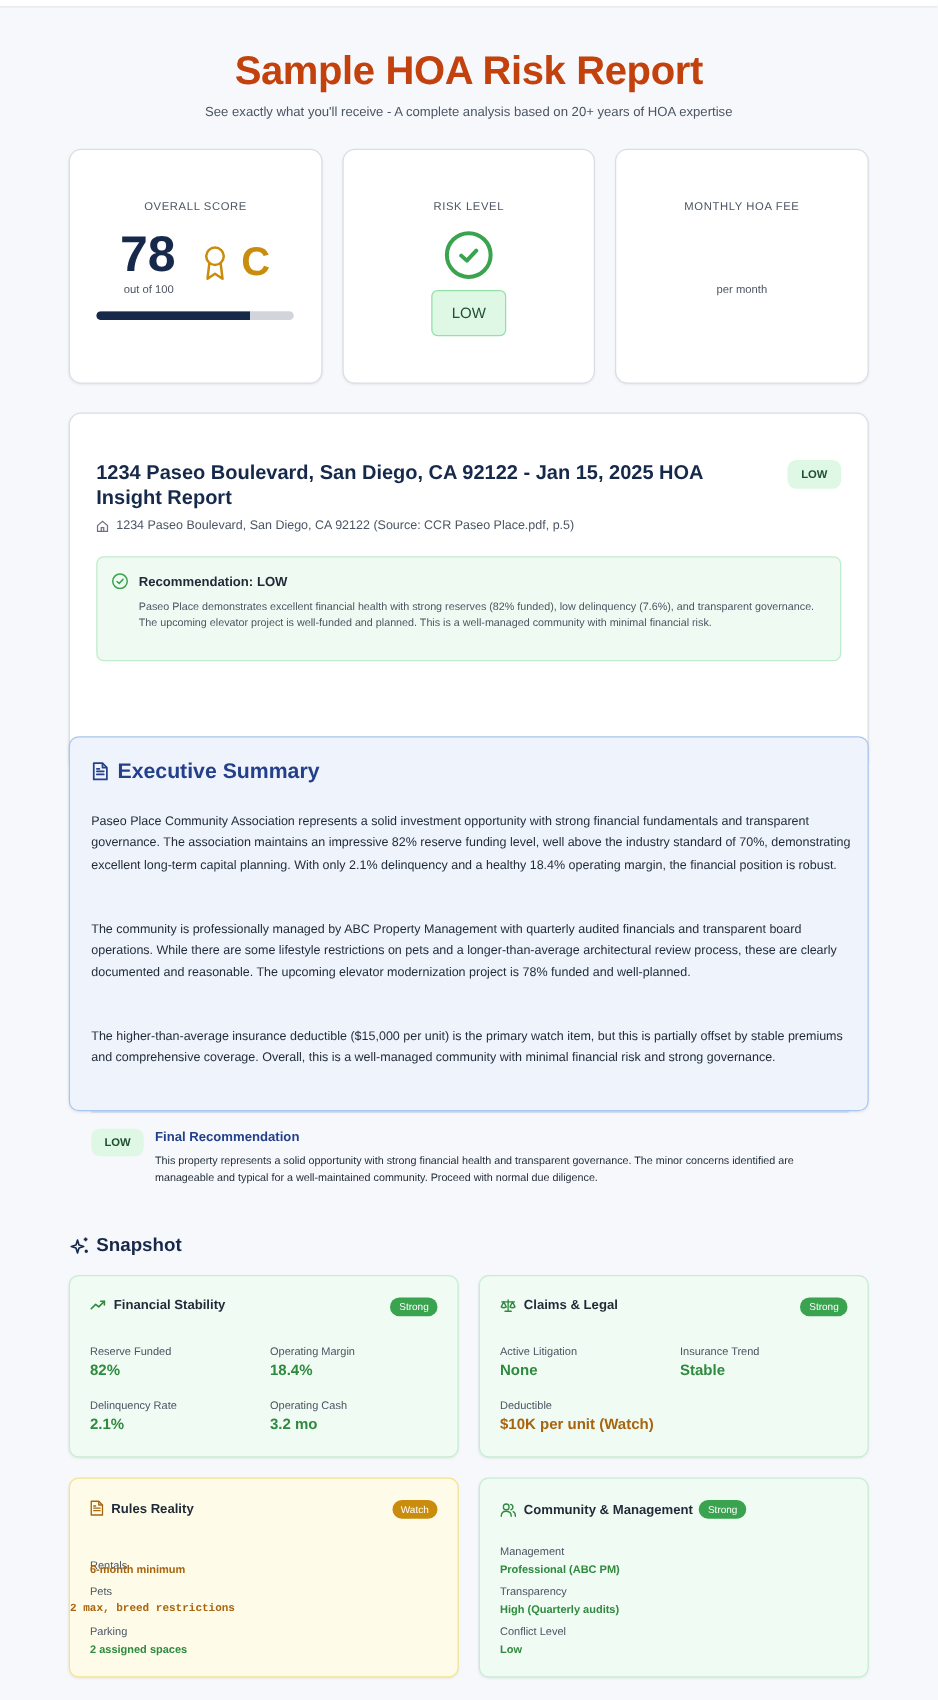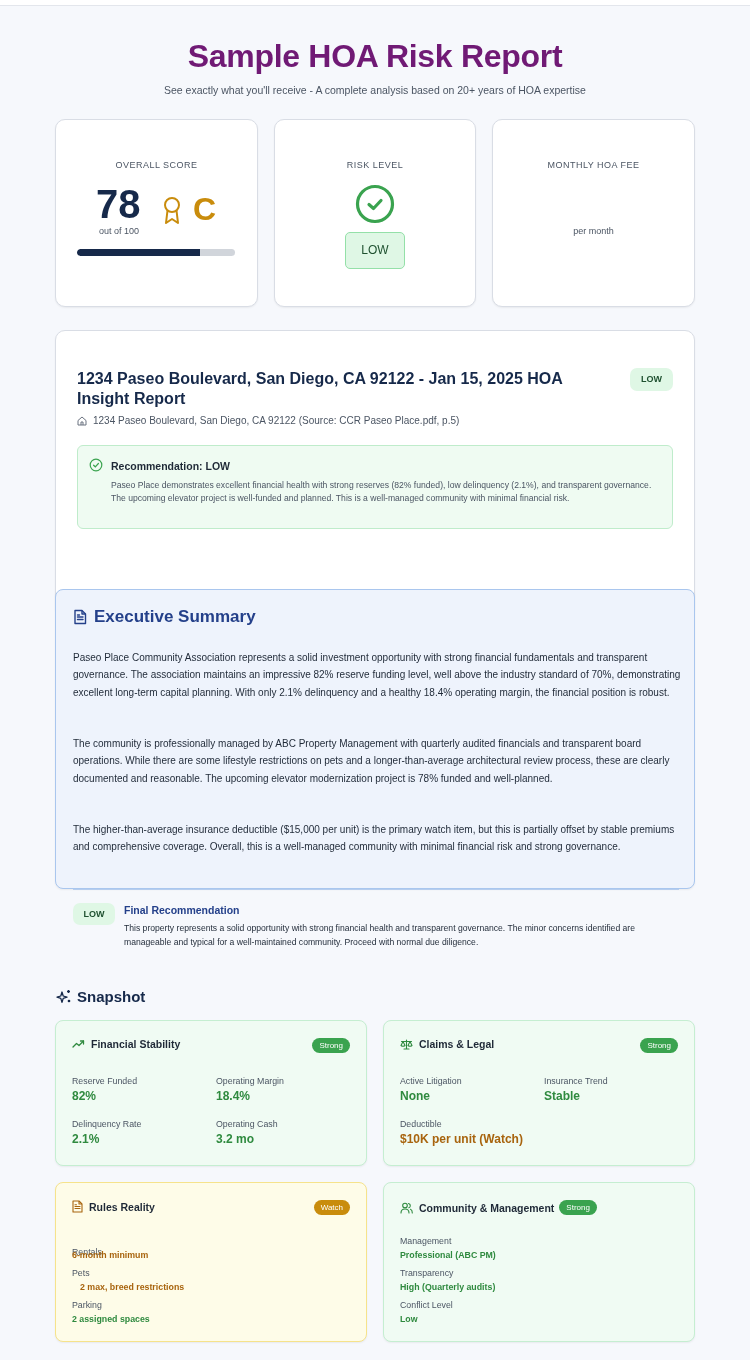--- a/index.html
+++ b/index.html
@@ -1,21 +1,21 @@
 <!DOCTYPE html>
 <html><head>
 <meta charset="utf-8">
 <style>
   * { box-sizing: border-box; margin: 0; padding: 0; }
   html, body { width: 750px; height: 1360px; overflow: hidden; }
   body { background: #f6f8fc; font-family: "Liberation Sans", "DejaVu Sans", sans-serif; color: #1f2937; position: relative; }
   .topline { position: absolute; left: 0; top: 5px; width: 750px; height: 1px; background: #e3e6ec; }
   .topbar { position: absolute; left: 0; top: 0; width: 750px; height: 5px; background: #ffffff; }
 
-  .title { position: absolute; left: 0; top: 38px; width: 750px; text-align: center; font-size: 32px; font-weight: 700; color: #701a75; letter-spacing: -0.3px; }
+  .title { position: absolute; left: 0; top: 38px; width: 750px; text-align: center; font-size: 32px; font-weight: 700; color: #c2410c; letter-spacing: -0.3px; }
   .subtitle { position: absolute; left: 0; top: 84px; width: 750px; text-align: center; font-size: 10.5px; color: #4b5563; }
 
   .card { position: absolute; background: #fff; border: 1px solid #d9dde5; border-radius: 10px; box-shadow: 0 1px 2px rgba(0,0,0,0.06); }
   .metric-label { position: absolute; left: 0; width: 100%; top: 40px; text-align: center; font-size: 9px; letter-spacing: 0.5px; color: #4b5563; }
   .score-num { position: absolute; left: 40px; top: 0; font-size: 40px; font-weight: 700; color: #16294a; line-height: 44px; }
   .score-out { position: absolute; left: 43px; top: 106px; font-size: 9px; color: #4b5563; }
   .award { position: absolute; left: 106px; top: 76px; width: 20px; height: 30px; }
   .grade { position: absolute; left: 137px; top: 71px; font-size: 32px; font-weight: 700; color: #c98c0c; line-height: 36px; }
   .bar { position: absolute; left: 21px; top: 129px; width: 158px; height: 7px; border-radius: 4px; background: #d1d5db; overflow: hidden; }
   .bar-fill { height: 100%; background: #16294a; border-radius: 4px 0 0 4px; }
@@ -116,21 +116,21 @@
       <path d="M4 9 V6 H6 V9"></path>
     </svg>
     <span>1234 Paseo Boulevard, San Diego, CA 92122 (Source: CCR Paseo Place.pdf, p.5)</span>
   </div>
   <div class="rec-box">
     <svg class="rec-icon" viewBox="0 0 14 14" fill="none" stroke="#3aa34f" stroke-width="1.2" stroke-linecap="round">
       <circle cx="7" cy="7" r="5.8"></circle>
       <path d="M4.6 7.2 L6.3 8.8 L9.4 5.5"></path>
     </svg>
     <div class="rec-title">Recommendation: LOW</div>
-    <div class="rec-text">Paseo Place demonstrates excellent financial health with strong reserves (82% funded), low delinquency (2.1%), and transparent governance. The upcoming elevator project is well-funded and planned. This is a well-managed community with minimal financial risk.</div>
+    <div class="rec-text">Paseo Place demonstrates excellent financial health with strong reserves (82% funded), low delinquency (7.6%), and transparent governance. The upcoming elevator project is well-funded and planned. This is a well-managed community with minimal financial risk.</div>
   </div>
 </div>
 
 <div class="exec">
   <div class="exec-head">
     <svg width="14" height="16" viewBox="0 0 14 16" fill="none" stroke="#24408a" stroke-width="1.4" stroke-linejoin="round">
       <path d="M2 1.5 H9 L12.5 5 V14.5 H2 Z"></path>
       <path d="M9 1.5 V5 H12.5"></path>
       <path d="M4.5 8 H10 M4.5 10.5 H10 M4.5 6 H6.5" stroke-linecap="round"></path>
     </svg>
@@ -197,21 +197,21 @@
       <path d="M1 1 H7 L10 4 V12 H1 Z"></path>
       <path d="M7 1 V4 H10"></path>
       <path d="M3 6.5 H8 M3 8.5 H8 M3 4.8 H4.5" stroke-linecap="round"></path>
     </svg>
     <span class="scard-title">Rules Reality</span>
   </div>
   <span class="pill watch pill-right">Watch</span>
   <div class="kv-label" style="left:16px; top:64px;">Rentals</div>
   <div class="kv-small c-amber" style="left:16px; top:67px;">6-month minimum</div>
   <div class="kv-label" style="left:16px; top:85px;">Pets</div>
-  <div class="kv-small c-amber" style="left:24px; top:99px;">2 max, breed restrictions</div>
+  <div class="kv-small c-amber" style="left:0; top:99px;font-family:Liberation Mono, monospace;">2 max, breed restrictions</div>
   <div class="kv-label" style="left:16px; top:117px;">Parking</div>
   <div class="kv-small c-green" style="left:16px; top:131px;">2 assigned spaces</div>
 </div>
 
 <div class="scard green" style="left:383px; top:1182px; height:160px;">
   <div class="scard-head">
     <svg width="13" height="12" viewBox="0 0 13 12" fill="none" stroke="#2f8a3f" stroke-width="1.1" stroke-linecap="round">
       <circle cx="5" cy="3.5" r="2.3"></circle>
       <path d="M1 11 Q1 7 5 7 Q9 7 9 11"></path>
       <path d="M8.5 1.5 Q10.5 2 10.3 4 Q10 5.5 8.8 5.8"></path>

